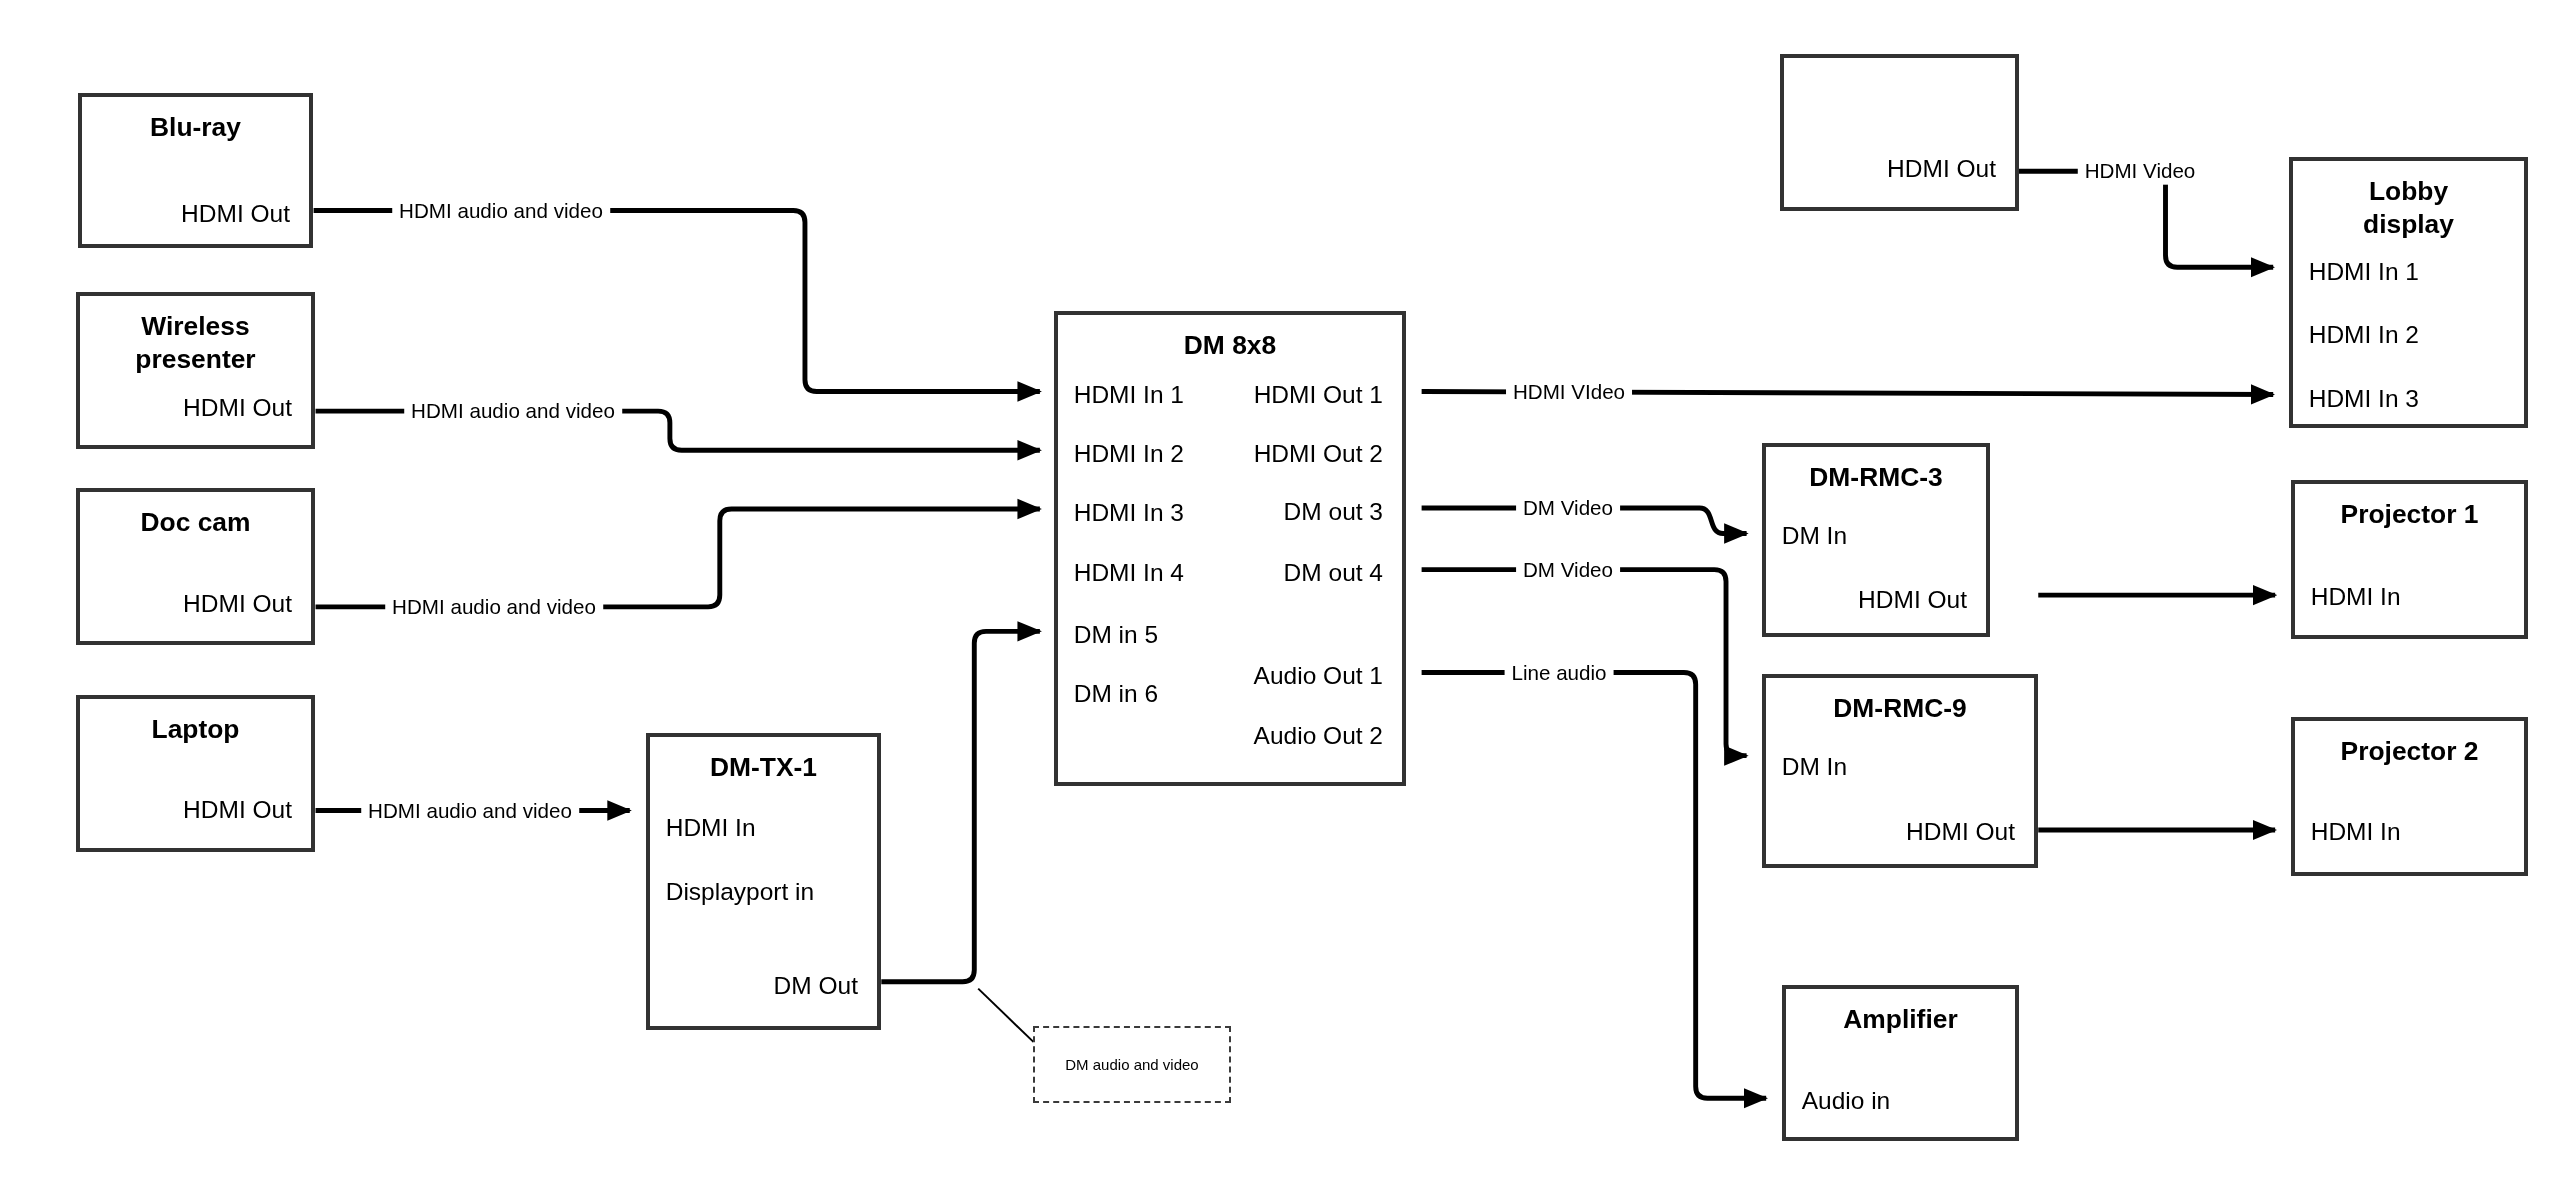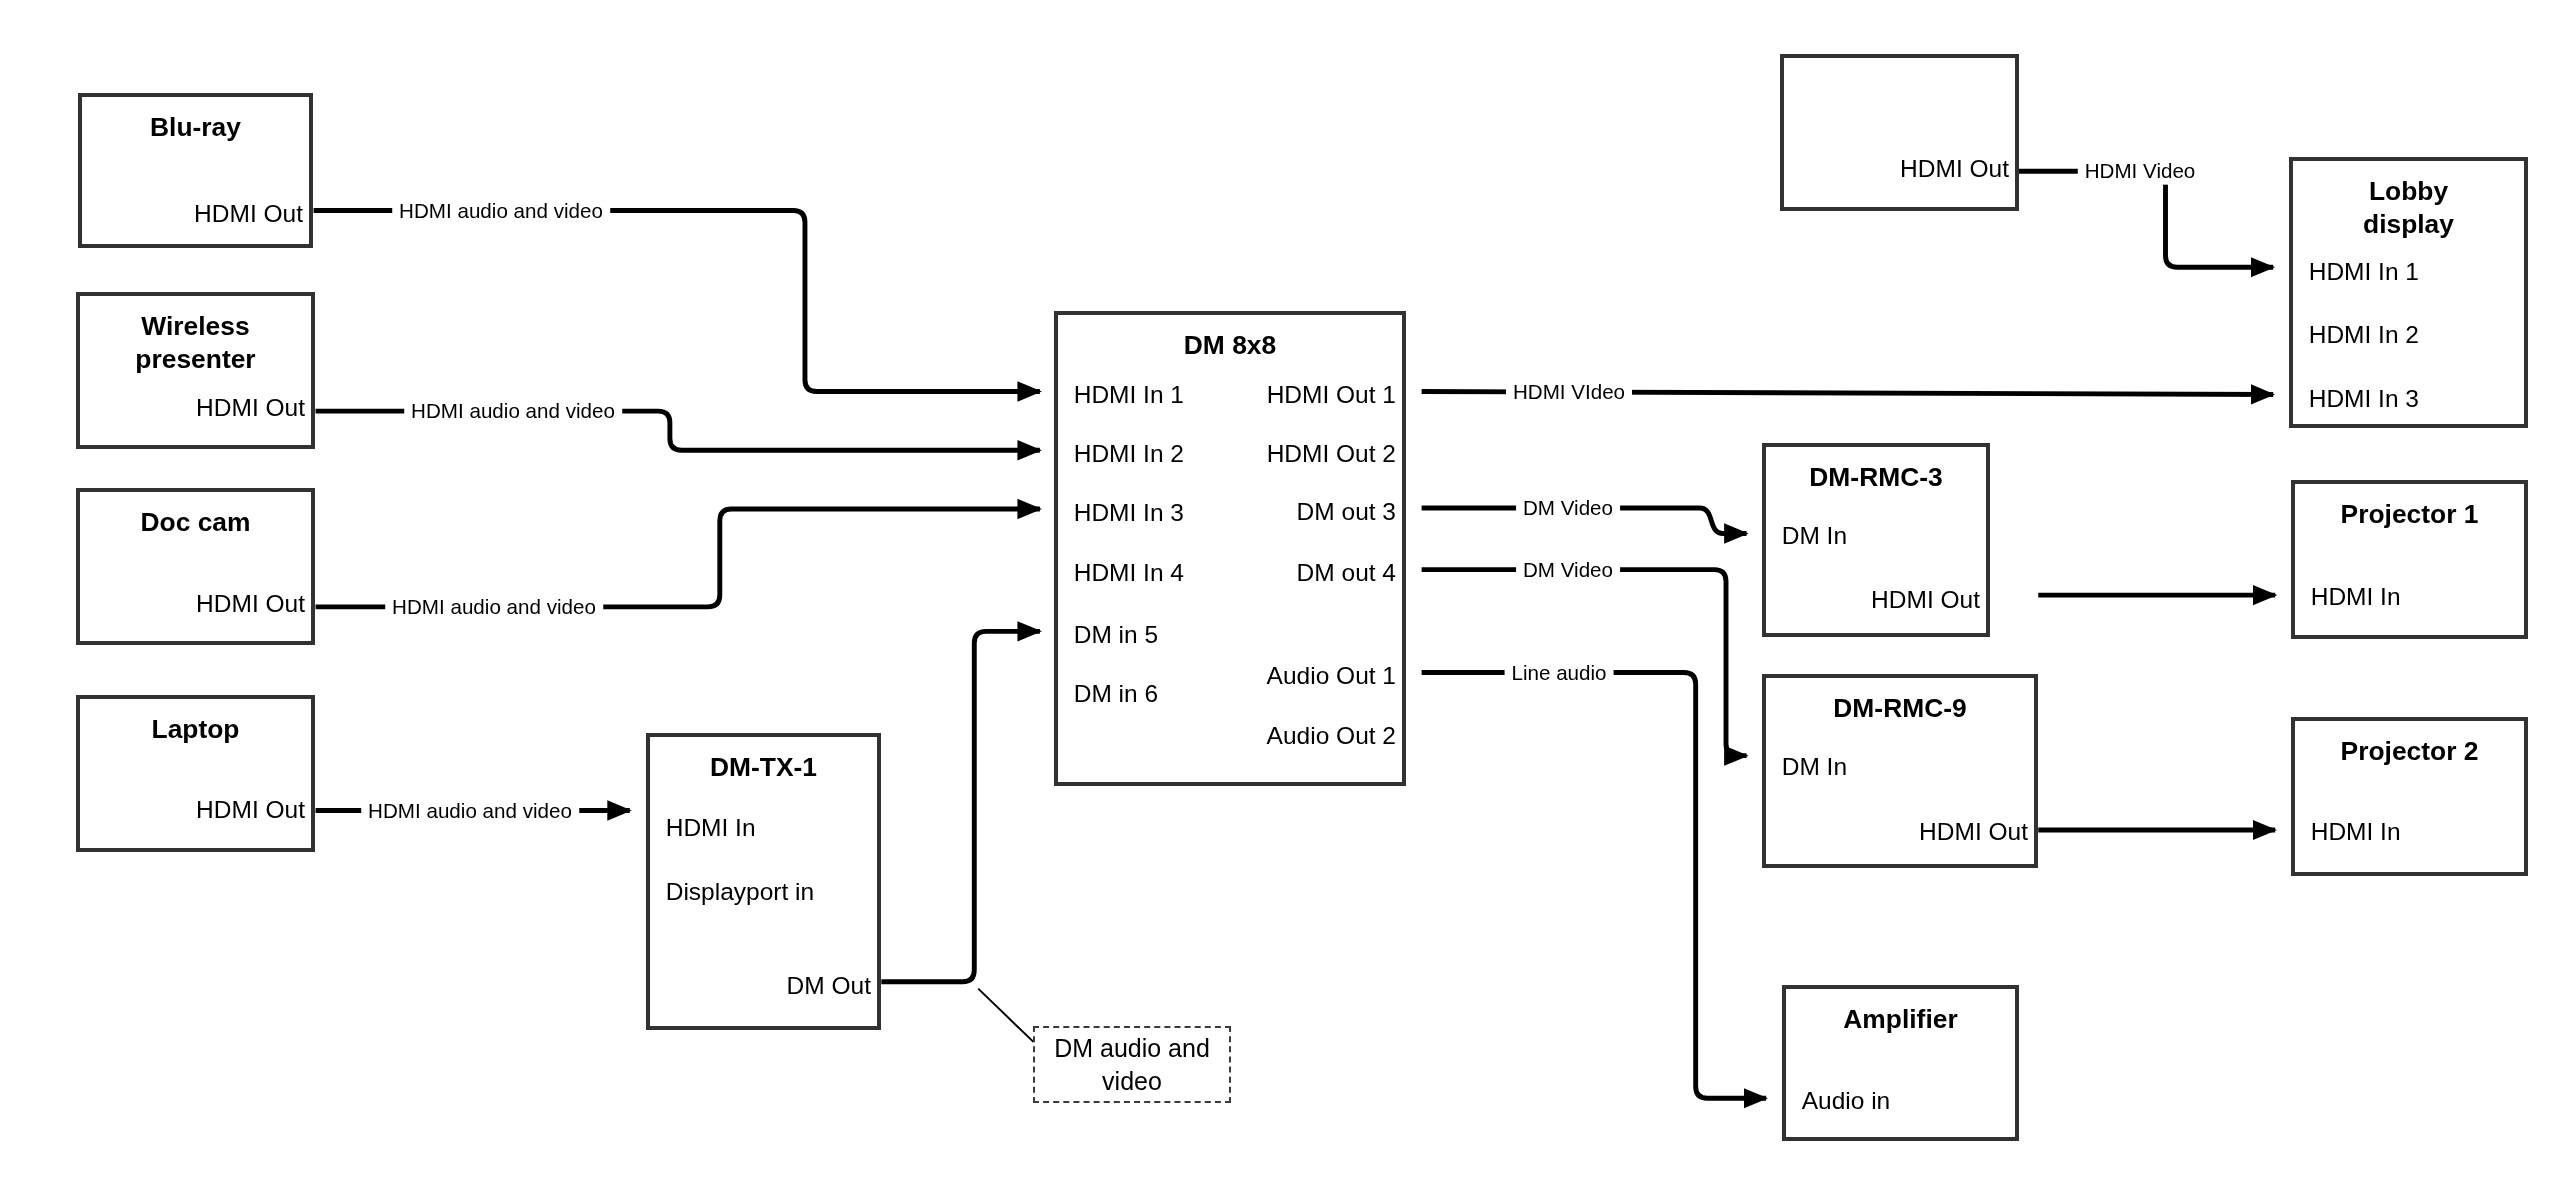--- a/index.html
+++ b/index.html
@@ -27,37 +27,37 @@
     padding:13.7px 37px 0 37px;
   }
   .port{
     position:absolute;left:0;right:0;
     transform:translateY(-50%);
     font-size:24.5px;
     line-height:1.1;
     white-space:nowrap;
   }
   .pl{text-align:left;padding-left:15.7px;}
-  .pr{text-align:right;padding-right:6px;}
+  .pr{text-align:right;padding-right:19px;}
   .edge-label{
     position:absolute;
     transform:translate(-50%,-50%);
     background:#ffffff;
     font-size:20.6px;
     line-height:1.1;
     padding:2px 6.9px;
     white-space:nowrap;
     z-index:3;
   }
   .note{
     position:absolute;
     border:2px dashed #3a3a3a;
     background:#ffffff;
     box-sizing:border-box;
-    font-size:25px;
+    font-size:15px;
     line-height:1.3;
     text-align:center;
     display:flex;
     align-items:center;
     justify-content:center;
     padding:3.9px 13.7px;
     z-index:2;
   }
 </style>
 </head>

